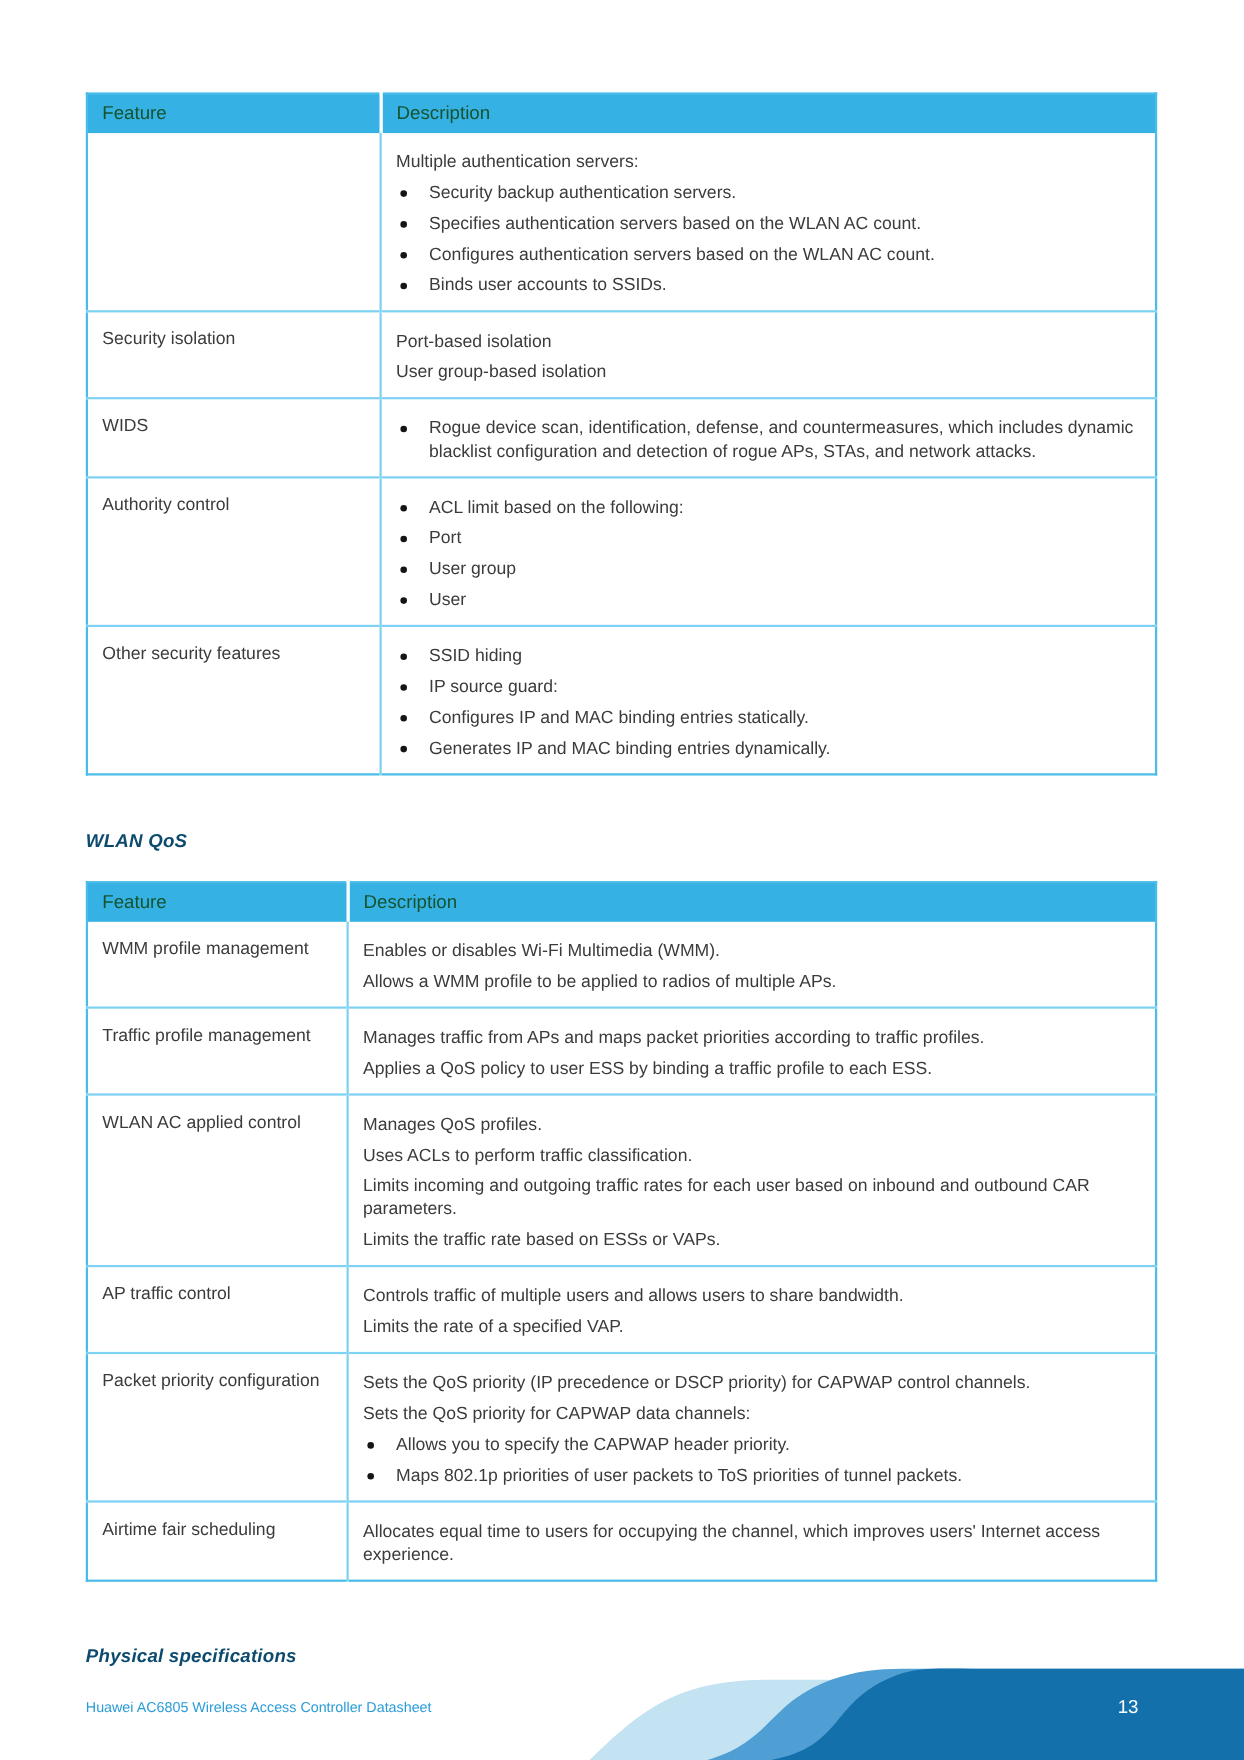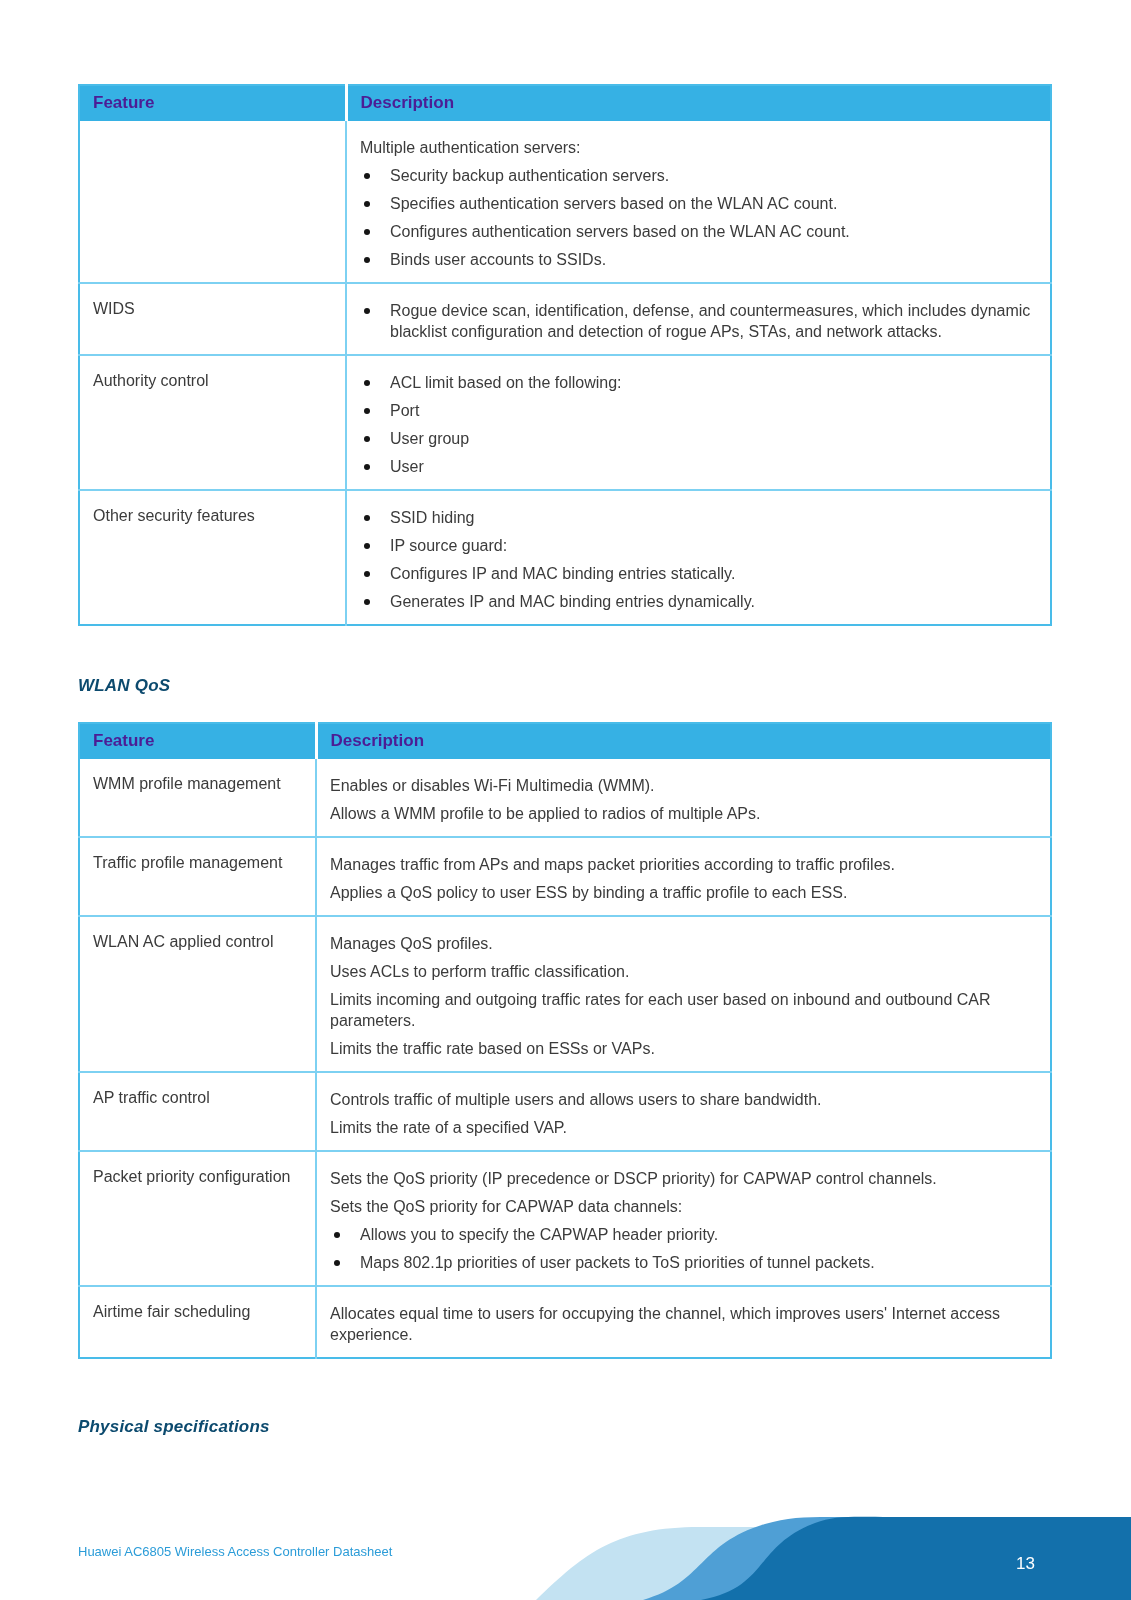--- a/index.html
+++ b/index.html
@@ -5,22 +5,22 @@
   html,body { margin:0; padding:0; background:#ffffff; }
   .page {
     position:relative; width:1131px; height:1600px; margin:0 auto;
     background:#ffffff; overflow:hidden;
     font-family:"Liberation Sans", sans-serif; color:#3b3b3b;
   }
   .content { position:absolute; left:78px; top:84px; width:974px; }
 
   table.spec-table { width:100%; border-collapse:collapse; border:2px solid #49bce9; table-layout:fixed; }
   table.spec-table th {
-    background:#36b1e4; color:#4c1d95; text-align:left;
-    font-size:17px; font-weight:bold; padding:7px 12px 8px 13px;
+    background:#36b1e4; color:#14532d; text-align:left;
+    font-size:17px; font-weight:normal; padding:7px 12px 8px 13px;
   }
   table.spec-table th + th { border-left:3px solid #ffffff; }
   table.spec-table td {
     vertical-align:top; font-size:16px; padding:16px 14px 12px 13px;
   }
   table.spec-table tbody tr + tr td { border-top:2px solid #7dd1f2; }
   table.spec-table td.desc-cell { border-left:2px solid #7dd1f2; }
   col.t1col1 { width:267px; }
   col.t2col1 { width:237px; }
 
@@ -35,21 +35,21 @@
   }
   h3.section-heading.second { margin-top:58px; }
 
   .footer { position:absolute; left:0; bottom:0; width:1131px; height:92px; }
   .footer svg { position:absolute; left:0; top:0; display:block; }
   .footer-title {
     position:absolute; left:78px; top:36px; font-size:13px; color:#2b9cd8;
     white-space:nowrap;
   }
   .page-number {
-    position:absolute; right:96px; top:34px; font-size:17px; color:#ffffff;margin-top:12px;
+    position:absolute; right:96px; top:34px; font-size:17px; color:#ffffff;
   }
 </style>
 </head>
 <body>
 
 <div class="page">
   <div class="content">
 
     <table class="spec-table">
       <colgroup>
@@ -79,20 +79,27 @@
                 <span class="dot"></span>
                 <span>Configures authentication servers based on the WLAN AC count.</span>
               </div>
               <div class="bullet-item">
                 <span class="dot"></span>
                 <span>Binds user accounts to SSIDs.</span>
               </div>
             </td>
           </tr>
           <tr>
+            <td class="feature-cell">Security isolation</td>
+            <td class="desc-cell">
+              <div class="para">Port-based isolation</div>
+              <div class="para">User group-based isolation</div>
+            </td>
+          </tr>
+          <tr>
             <td class="feature-cell">WIDS</td>
             <td class="desc-cell">
               <div class="bullet-item">
                 <span class="dot"></span>
                 <span>Rogue device scan, identification, defense, and countermeasures, which includes dynamic blacklist configuration and detection of rogue APs, STAs, and network attacks.</span>
               </div>
             </td>
           </tr>
           <tr>
             <td class="feature-cell">Authority control</td>

